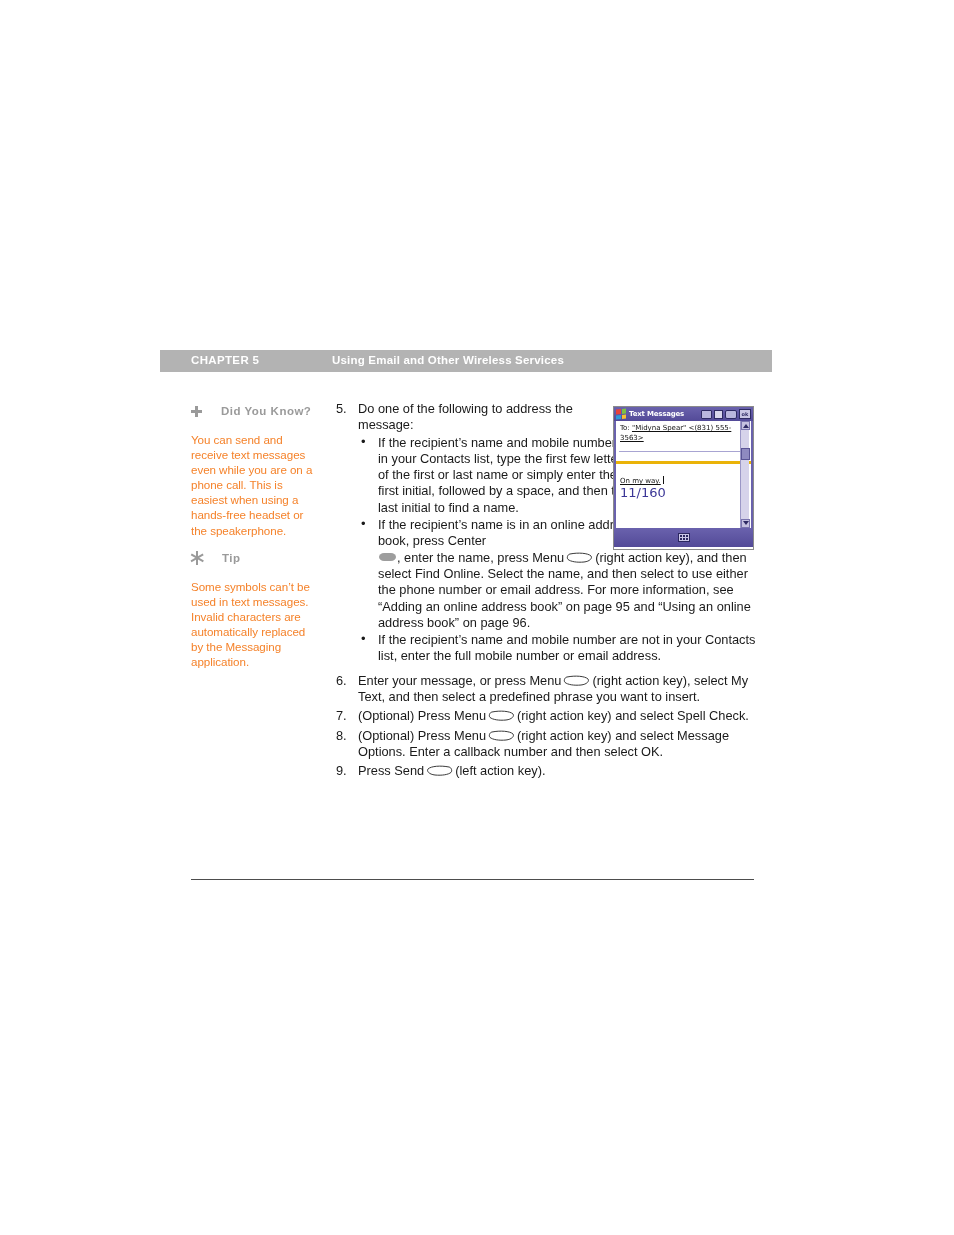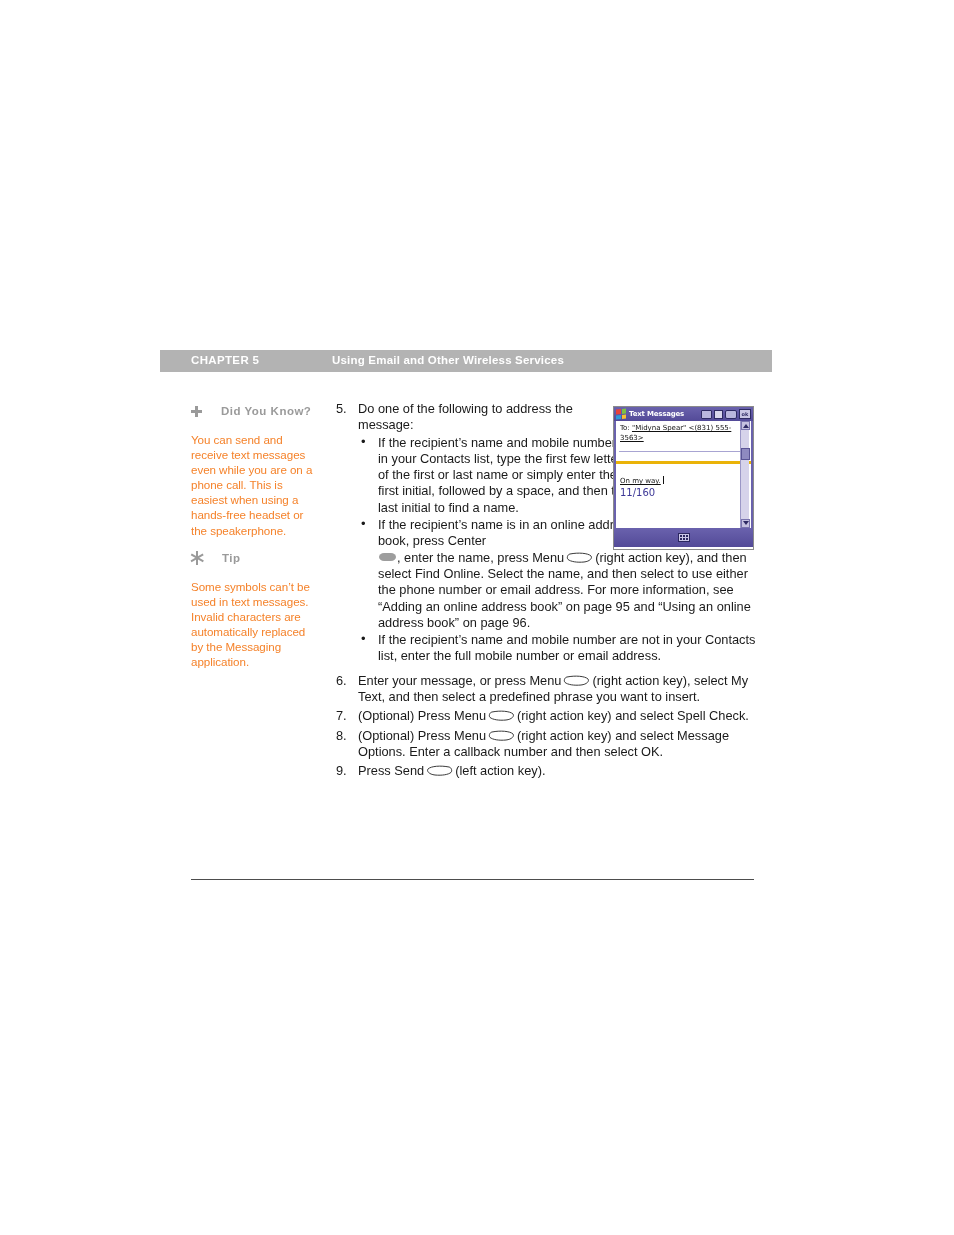--- a/index.html
+++ b/index.html
@@ -240,21 +240,21 @@
     color: #111;
   }
   .d-msg { text-decoration: underline; }
   .d-caret {
     display: inline-block;
     width: 1px; height: 8px;
     background: #111;
     vertical-align: -1px;
     margin-left: 2px;
   }
-  .d-count { color: #3b3696; margin-top: 2px; font-size: 10px; }
+  .d-count { color: #3b3696; margin-top: 2px; font-size: 13px; }
 
   .d-scroll {
     position: absolute;
     right: 2px; top: 0;
     width: 9px; height: 107px;
     background: #d6d3ea;
     border-left: 1px solid #9b97c6;
     box-sizing: border-box;
   }
   .sb-arrow {

